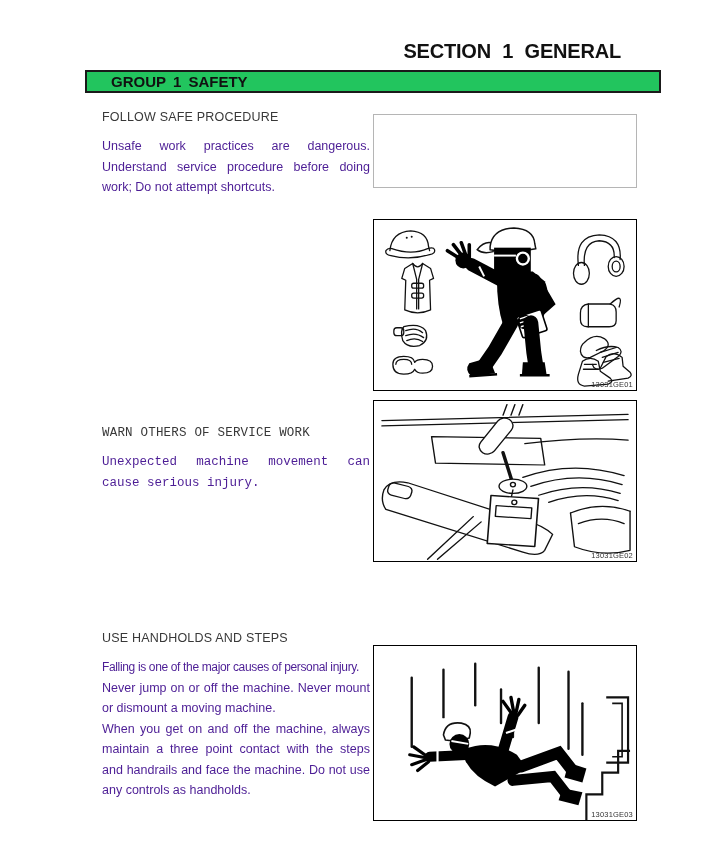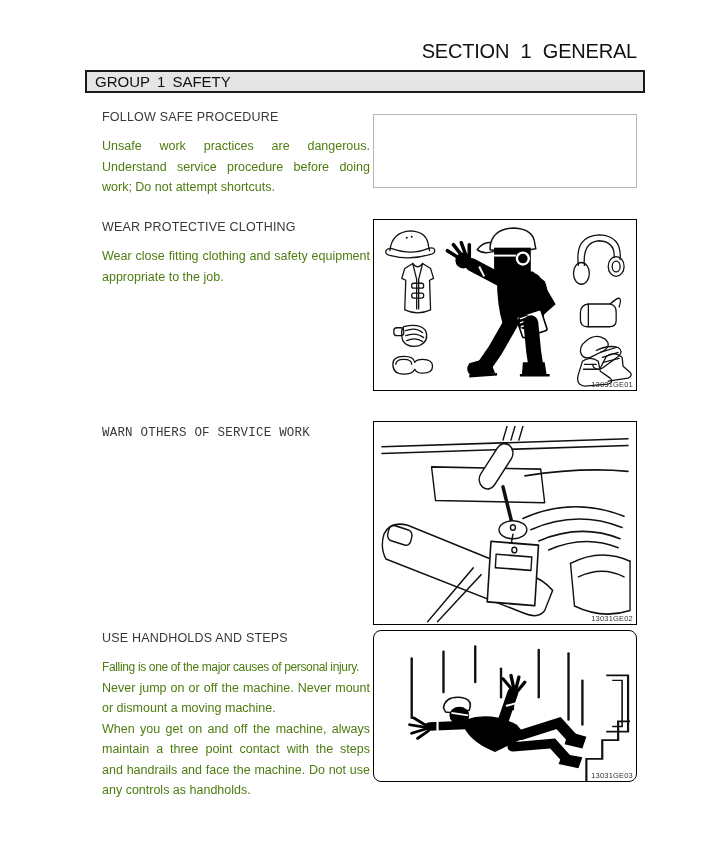--- a/index.html
+++ b/index.html
@@ -3,55 +3,55 @@
 <meta charset="utf-8">
 <style>
   html,body{margin:0;padding:0;background:#fff;}
   body{
     width:712px;height:866px;position:relative;overflow:hidden;
     font-family:"Liberation Sans", sans-serif;color:#222;
   }
   .page{position:absolute;inset:0;background:#ffffff;}
 
   .section-title{
-    position:absolute;top:40px;right:75px;
-    font-size:20px;font-weight:normal;color:#111;
+    position:absolute;top:40px;right:91px;
+    font-size:20px;font-weight:bold;color:#111;
     letter-spacing:-0.2px;word-spacing:6px;white-space:nowrap;
   }
   .group-bar{
     position:absolute;left:85px;top:70px;width:548px;height:19px;
-    background:#e5e5e5;border:2px solid #1a1a1a;
-    font-size:15px;font-weight:normal;color:#111;
-    line-height:19px;padding-left:8px;word-spacing:3px;white-space:nowrap;
+    background:#22c55e;border:2px solid #1a1a1a;
+    font-size:15px;font-weight:bold;color:#111;
+    line-height:19px;padding-left:24px;word-spacing:3px;white-space:nowrap;
   }
 
   .text-col{position:absolute;left:102px;width:268px;}
   .sec-heading{
     font-size:12.5px;font-weight:normal;color:#383838;
     letter-spacing:0.2px;margin:0 0 12px 0;white-space:nowrap;
   }
   .sec-body p{
-    margin:0;font-size:12.5px;line-height:20.5px;color:#4d7c0f;
+    margin:0;font-size:12.5px;line-height:20.5px;color:#4c1d95;
     text-align:justify;text-justify:inter-word;
   }
   .sec-body p.tight{font-size:12px;letter-spacing:-0.35px;}
   b.tagname{font-weight:bold;}
 
   .figure-box{position:absolute;left:373px;width:264px;background:#fff;box-sizing:border-box;}
   .figure-box.empty{border:1px solid #b5b5b5;}
   .figure-box.framed{border:1.5px solid #000;}
   .figure-box svg{position:absolute;inset:0;width:100%;height:100%;}
   .fig-code{
     position:absolute;right:3px;bottom:1px;
     font-size:7.5px;color:#333;letter-spacing:0.2px;z-index:2;
   }
   #box1{top:114px;height:74px;}
   #box2{top:219px;height:172px;}
-  #box3{top:421px;height:204px;}
-  #box4{top:630px;height:152px;border-radius:8px;}
+  #box3{top:400px;height:162px;}
+  #box4{top:645px;height:176px;}
   #sec1{top:110px;}
   #sec2{top:220px;}
   #sec3{top:426px;font-family:Liberation Mono, monospace;}
   #sec4{top:631px;}
 </style>
 </head>
 <body>
 
 <div class="page">
 
@@ -59,26 +59,20 @@
   <div class="group-bar">GROUP 1 SAFETY</div>
 
   <div class="text-col" id="sec1">
     <h3 class="sec-heading">FOLLOW SAFE PROCEDURE</h3>
     <div class="sec-body">
       <p>Unsafe work practices are dangerous. Understand service procedure before doing work; Do not attempt shortcuts.</p>
     </div>
   </div>
   <div class="figure-box empty" id="box1"></div>
 
-  <div class="text-col" id="sec2">
-    <h3 class="sec-heading">WEAR PROTECTIVE CLOTHING</h3>
-    <div class="sec-body">
-      <p>Wear close fitting clothing and safety equipment appropriate to the job.</p>
-    </div>
-  </div>
   <div class="figure-box framed" id="box2">
     <svg viewBox="0 0 264 172" preserveAspectRatio="none" aria-hidden="true">
 
       <g stroke="#111" fill="none" stroke-width="1.3" stroke-linejoin="round" stroke-linecap="round">
         <path d="M16 31 Q18 12 37 11 Q54 12 55 27 L56 31"></path>
         <path d="M12 31 Q14 28 18 29 Q38 36 54 29 Q60 27 61 30 Q62 34 56 35 Q36 41 17 36 Q11 35 12 31 Z"></path>
         <circle cx="33" cy="18" r="1" fill="#111" stroke="none"></circle>
         <circle cx="38" cy="17" r="1" fill="#111" stroke="none"></circle>
         <path d="M31 49 L39 44 Q44 51 49 44 L57 49 L60 59 L56 61 L57 91 Q44 97 31 91 L32 61 L28 59 Z"></path>
         <path d="M39 44 L43 60 L43 90"></path>
@@ -135,20 +129,21 @@
         <path d="M228 150 L234 138 Q242 132 250 139 L251 148 L258 154 Q261 158 256 160 L236 163"></path>
         <path d="M212 146 L224 146 M211 151 L226 151"></path>
       </g>
     </svg>
     <span class="fig-code">13031GE01</span>
   </div>
 
   <div class="text-col" id="sec3">
     <h3 class="sec-heading">WARN OTHERS OF SERVICE WORK</h3>
     <div class="sec-body">
+      <p>Unexpected machine movement can cause serious injury.</p>
     </div>
   </div>
   <div class="figure-box framed" id="box3">
     <svg viewBox="0 0 264 180" preserveAspectRatio="none" aria-hidden="true">
       <g stroke="#111" fill="none" stroke-width="1.4" stroke-linecap="round" stroke-linejoin="round">
         <path d="M134 4 L130 16 M142 4 L138 16 M150 4 L146 16"></path>
         <path d="M8 22 L256 15"></path>
         <path d="M8 28 L256 21"></path>
         <path d="M152 48 Q210 40 256 44"></path>
         <path d="M58 40 L168 42 L172 72 L62 70 Z"></path>

